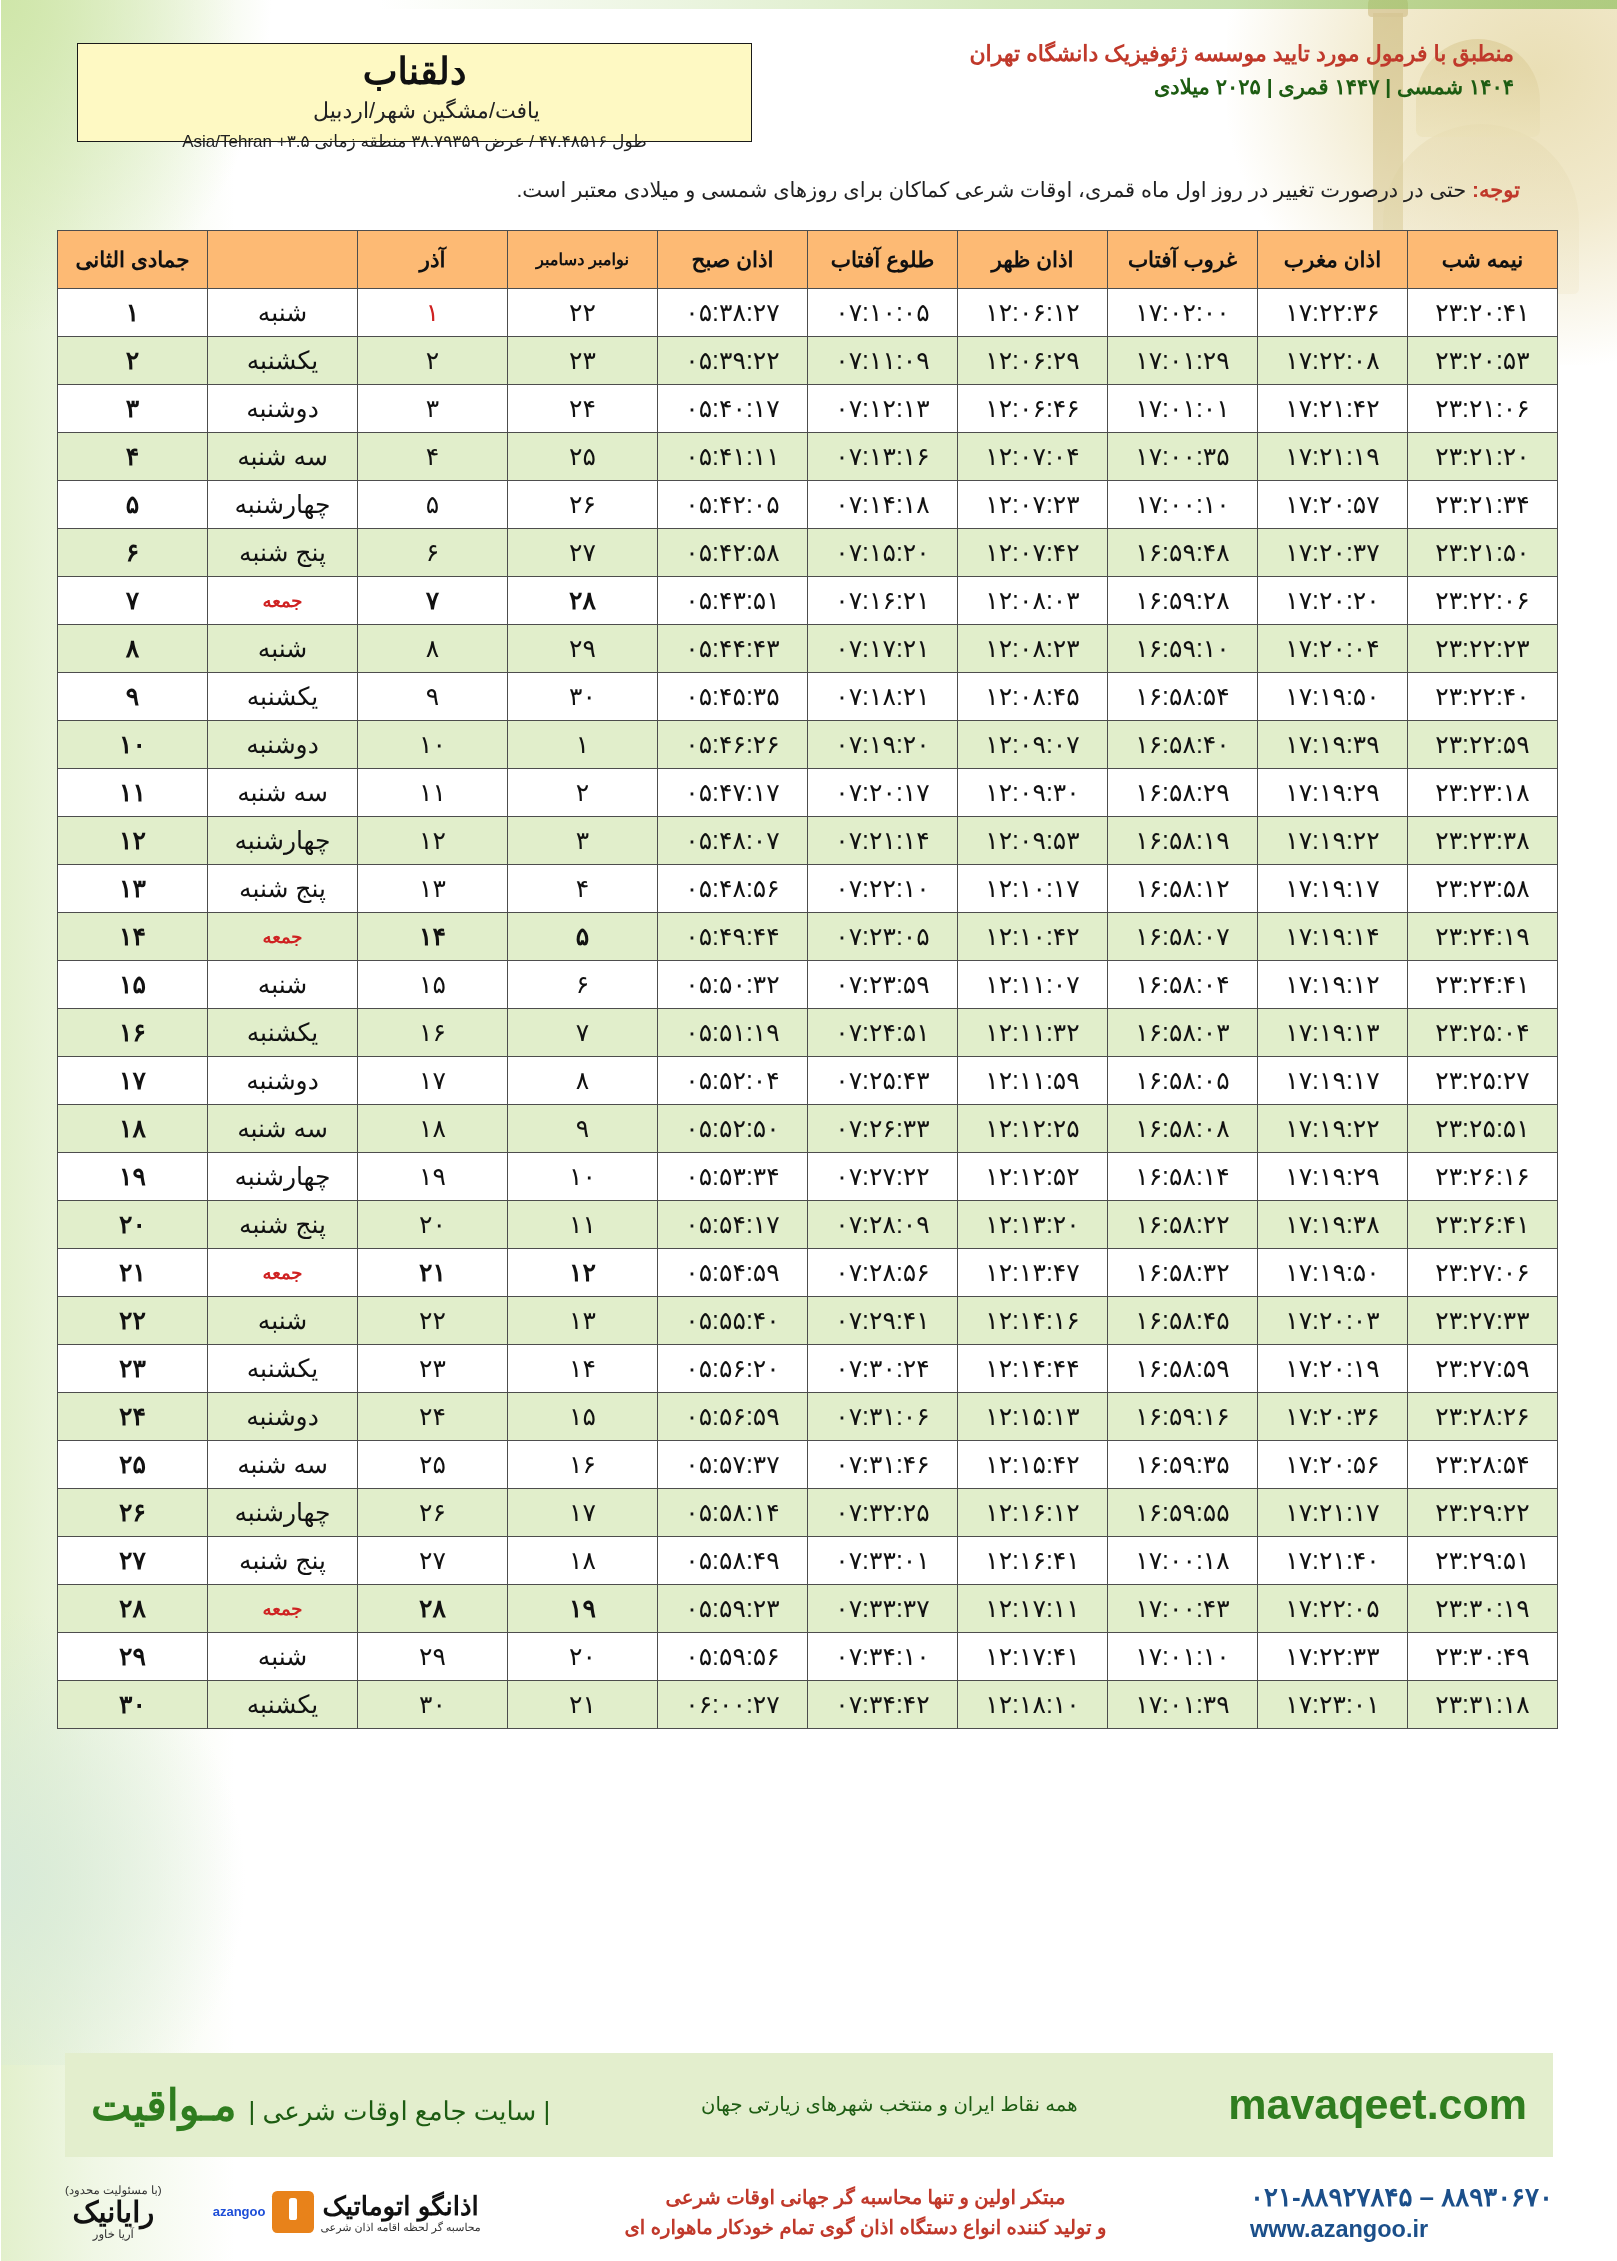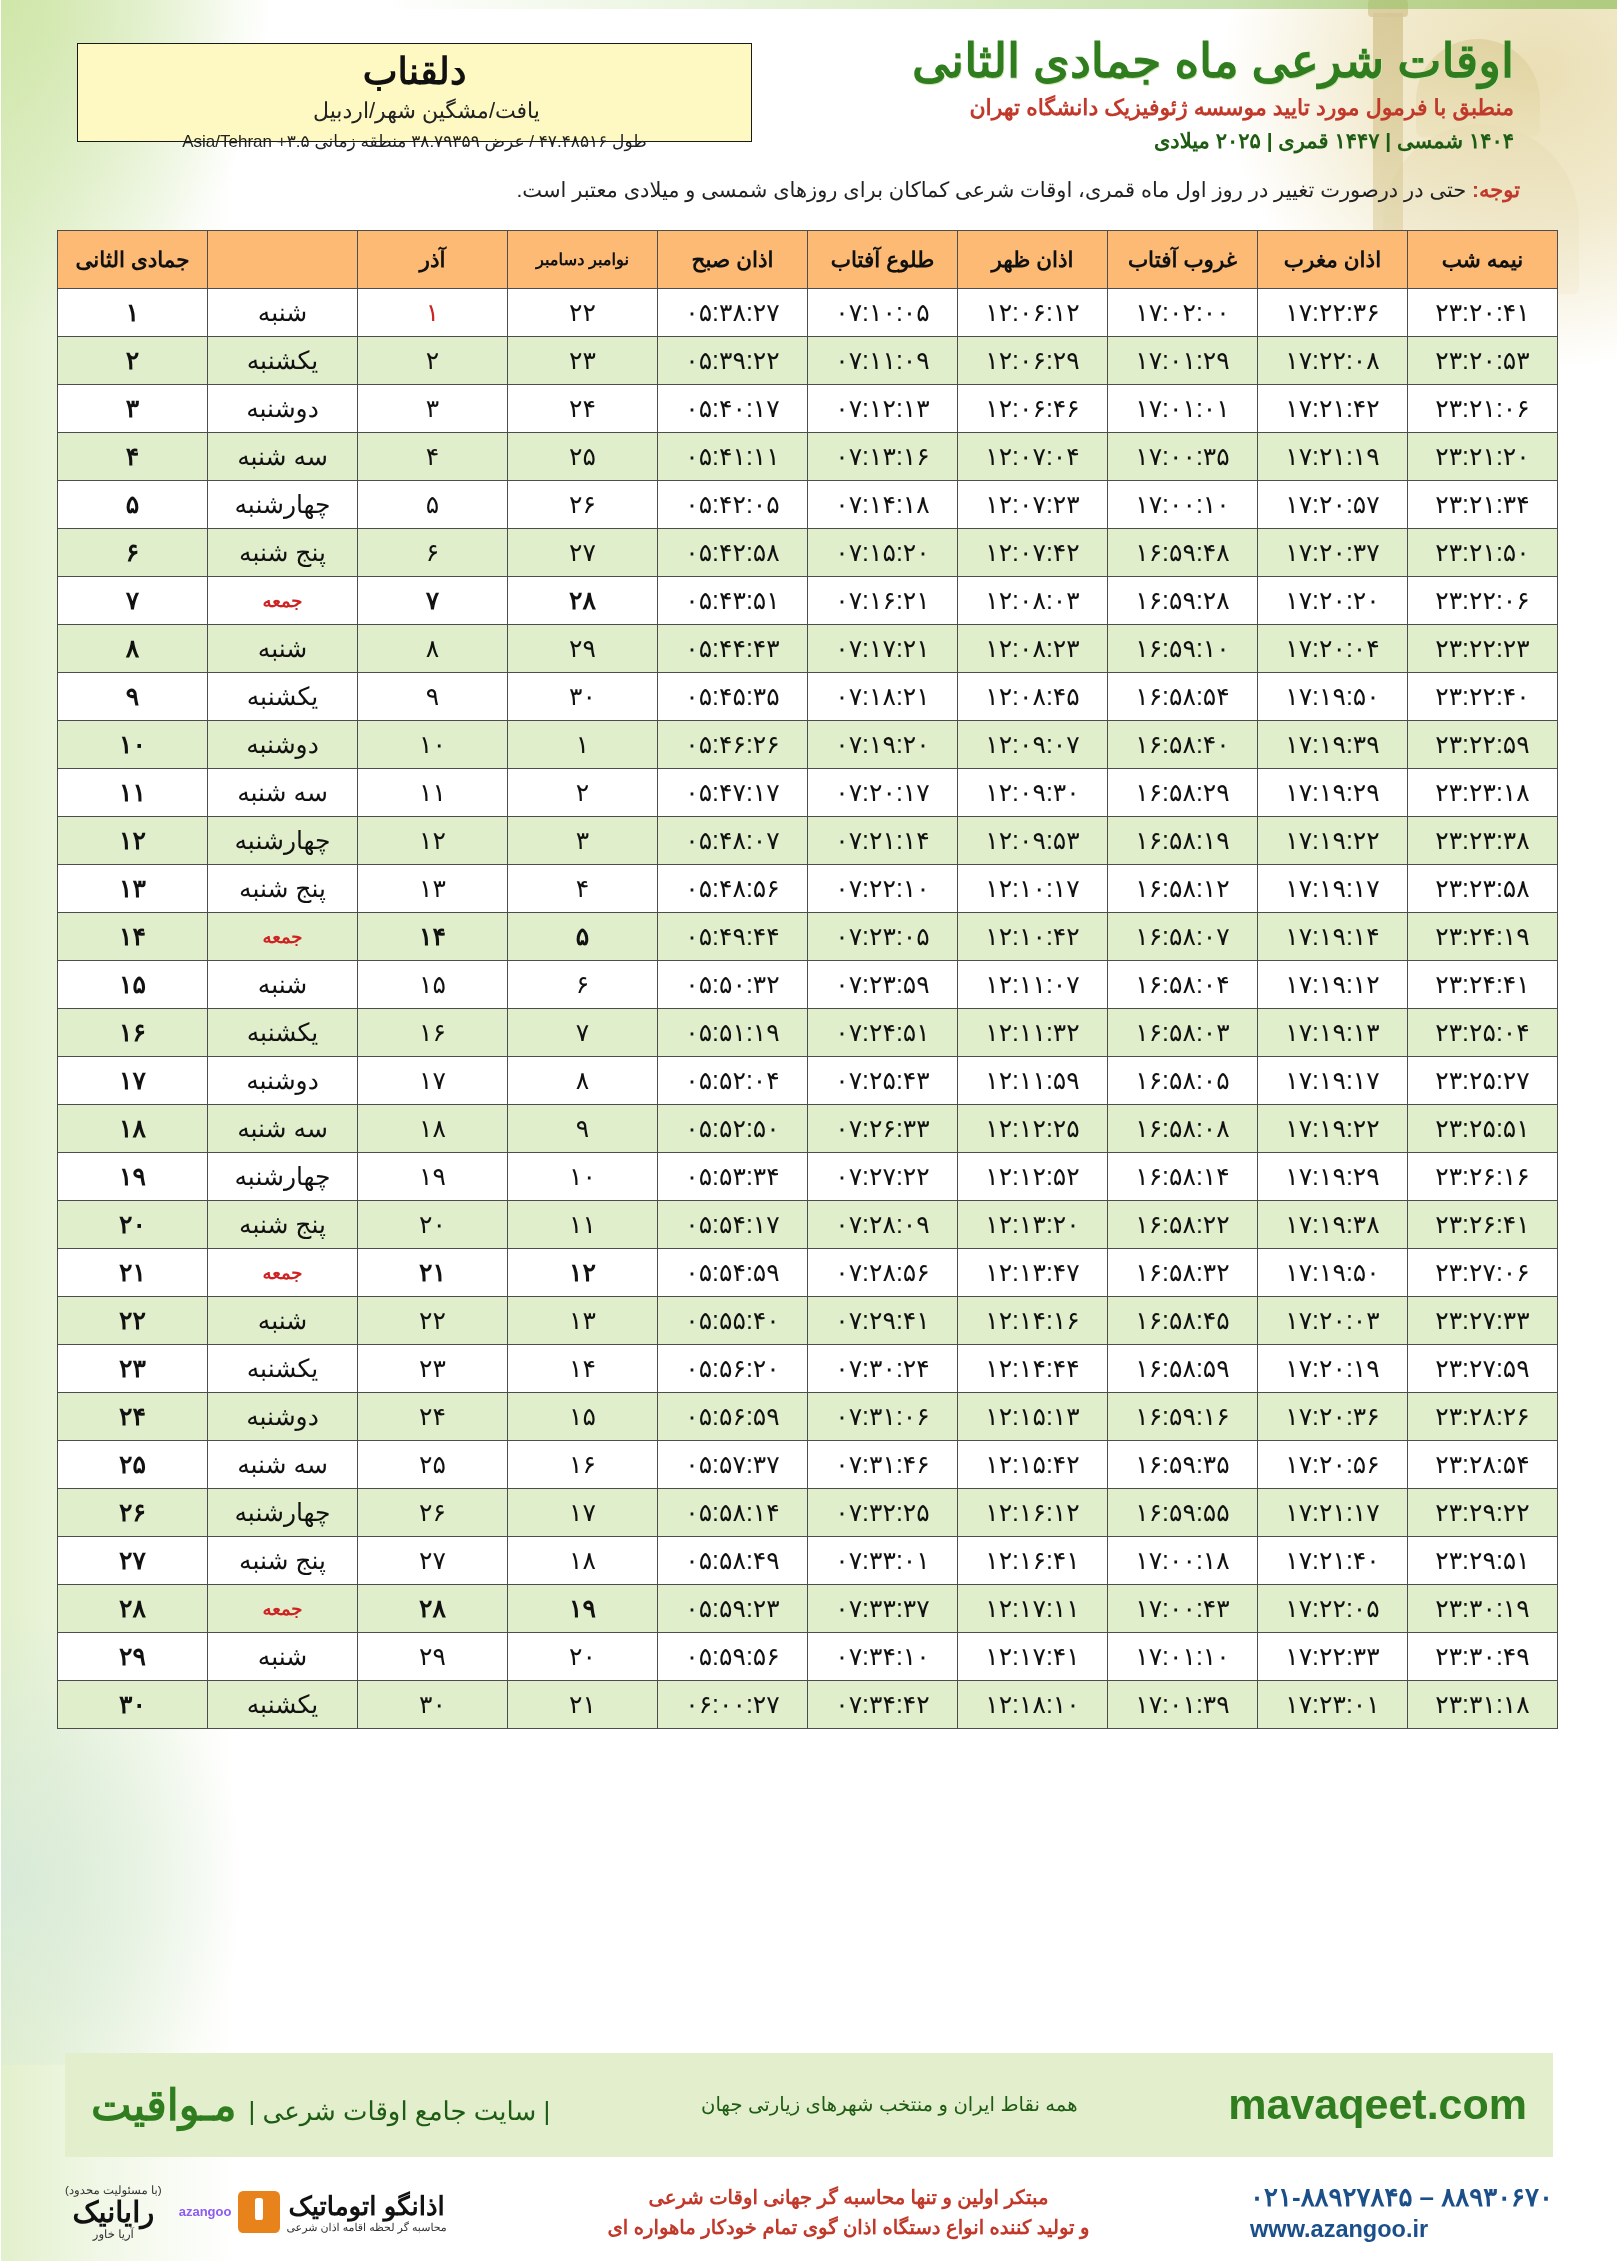--- a/index.html
+++ b/index.html
@@ -165,21 +165,21 @@
     width:42px; height:42px; background:#e8821a; border-radius:5.2px;
     position:relative;
   }
   .azan-mark:after {
     content:""; position:absolute; left:17px; top:6.5px; width:7.8px; height:22px;
     background:#fff; border-radius:2.6px;
   }
   .azan-text { text-align:center; line-height:1.1; }
   .azan-text .big { font-size:26px; font-weight:bold; color:#111; }
   .azan-text .sm { font-size:11px; color:#333; }
-  .azan-text .en { font-size:13px; color:#8b5cf6; font-weight:bold; }
+  .azan-text .en { font-size:13px; color:#1d4ed8; font-weight:bold;margin-left:34px; }
 </style>
 </head>
 <body>
 
 <div class="bg-wash-left"></div>
 <div class="bg-green-left-top"></div>
 <div class="bg-green-left-bottom"></div>
 <div class="bg-mosque"></div>
 <div class="dome2"></div>
 <div class="dome"></div>
@@ -188,21 +188,20 @@
 
 <div class="header">
 
   <div class="city-box">
     <div class="city-name">دلقناب</div>
     <div class="city-sub">یافت/مشگین شهر/اردبیل</div>
     <div class="city-coord">طول ۴۷.۴۸۵۱۶ / عرض ۳۸.۷۹۳۵۹ منطقه زمانی ۳.۵+ Asia/Tehran</div>
   </div>
 
   <div class="title-block">
-    <div class="title-main">اوقات شرعی ماه جمادی الثانی</div>
     <div class="title-sub">منطبق با فرمول مورد تایید موسسه ژئوفیزیک دانشگاه تهران</div>
     <div class="title-years">۱۴۰۴ شمسی | ۱۴۴۷ قمری | ۲۰۲۵ میلادی</div>
   </div>
 
   <div class="note-line">
     <b>توجه:</b>
     <span>حتی در درصورت تغییر در روز اول ماه قمری، اوقات شرعی کماکان برای روزهای شمسی و میلادی معتبر است.</span>
   </div>
 </div>
 

